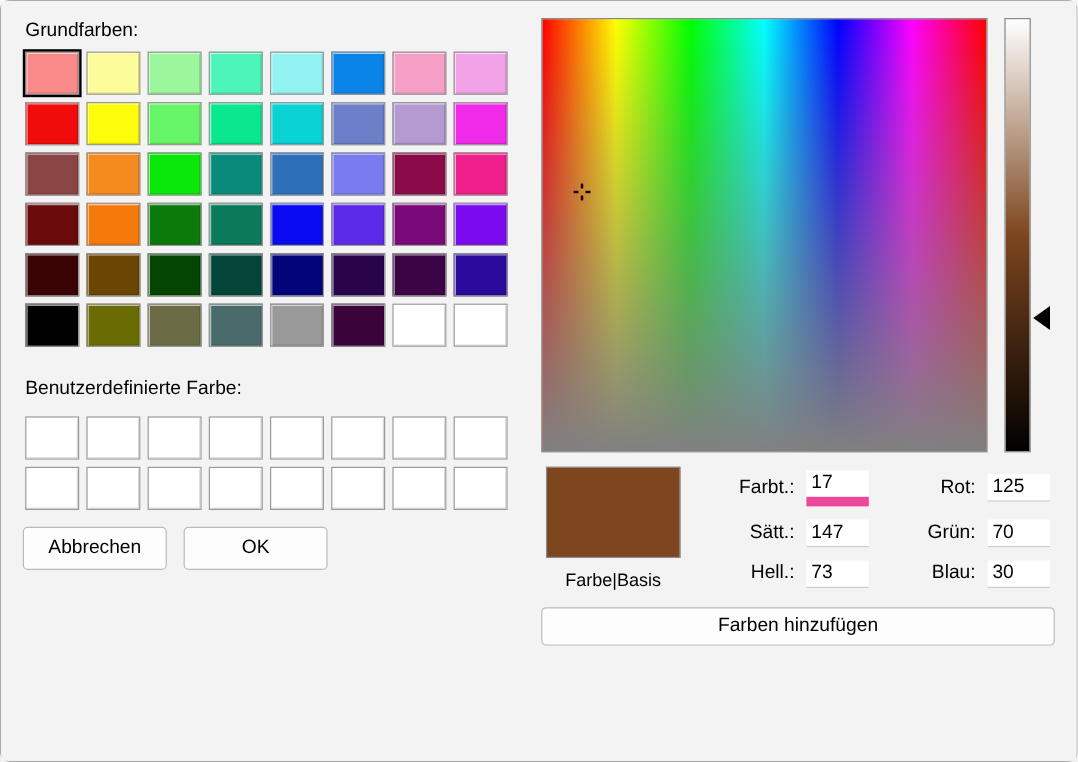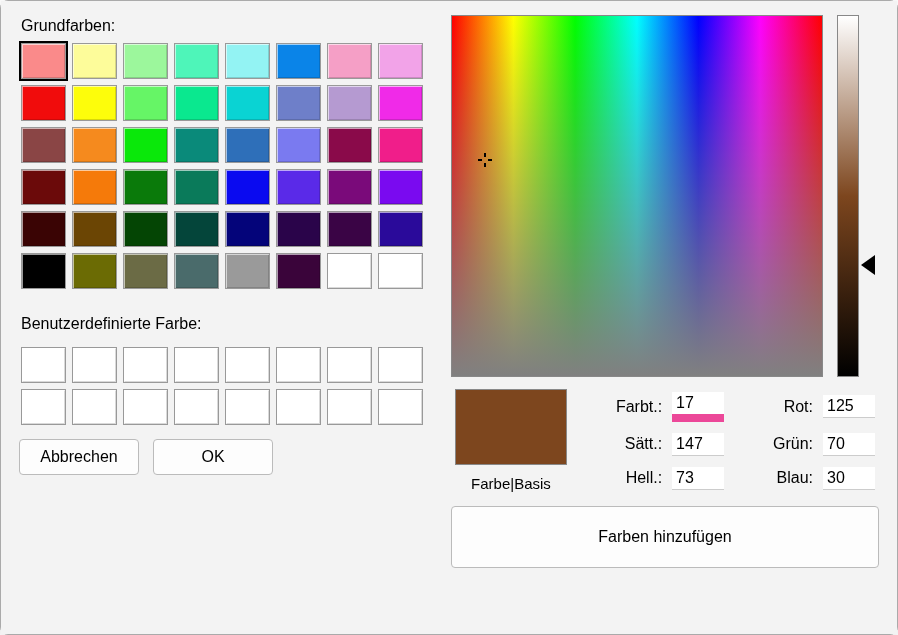--- a/index.html
+++ b/index.html
@@ -101,21 +101,21 @@
   .preview-label { font-size: 15px; margin-top: 10px; }
 
   .fields { flex:1; display:grid; grid-template-columns: auto 56px auto 56px; gap: 6px 10px; align-items: center; font-size:16px;}
   .fields label { text-align: right; }
   .fields input {
     width: 52px; font-size: 16px; padding: 2px 4px;
     border: none; border-bottom: 1px solid #ccc; background:#fff;
   }
   .fields input.active { border-bottom: 8px solid #ec4899; }
 
-  .add-btn { margin-top: 14px; width: 100%; padding: 21px; font-size:16px;}
+  .add-btn { margin-top: 14px; width: 100%; padding: 6px; font-size:16px;}
 </style>
 </head>
 <body>
 
 <div class="window">
   <div class="body">
 
     <div class="left">
       <div class="section-label">Grundfarben:</div>
       <div class="swatch-grid" id="basic-grid">

